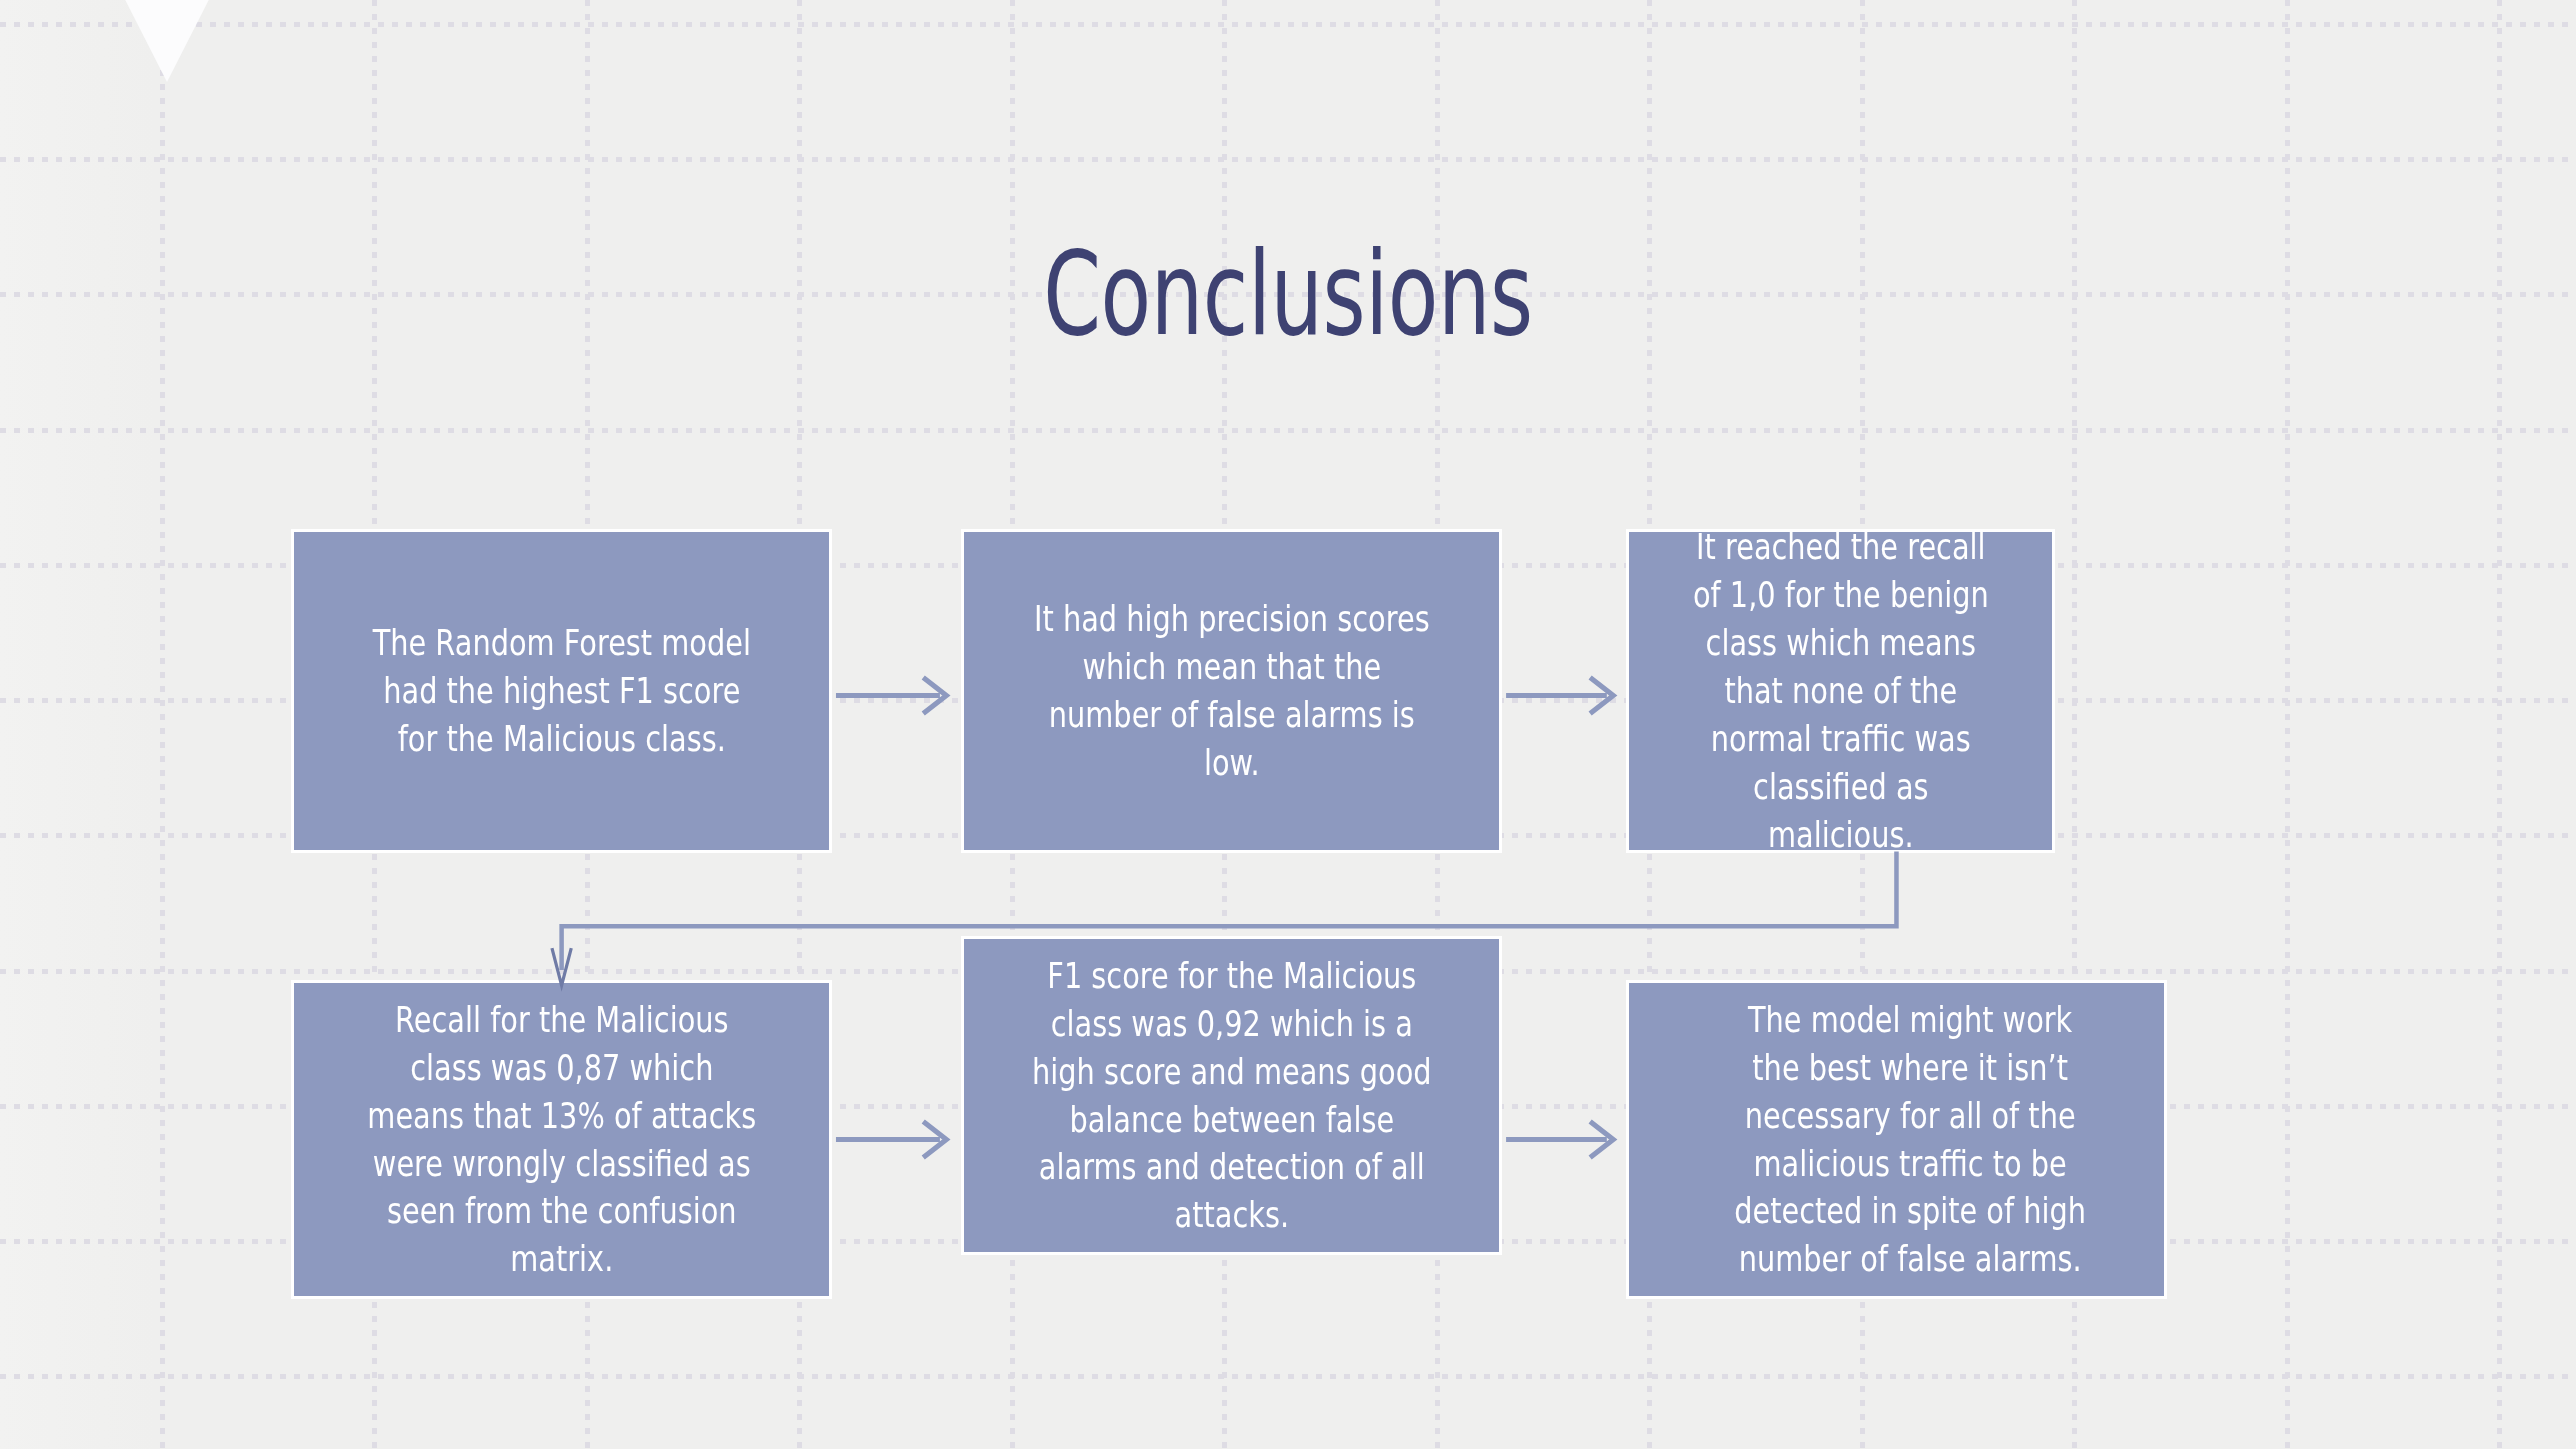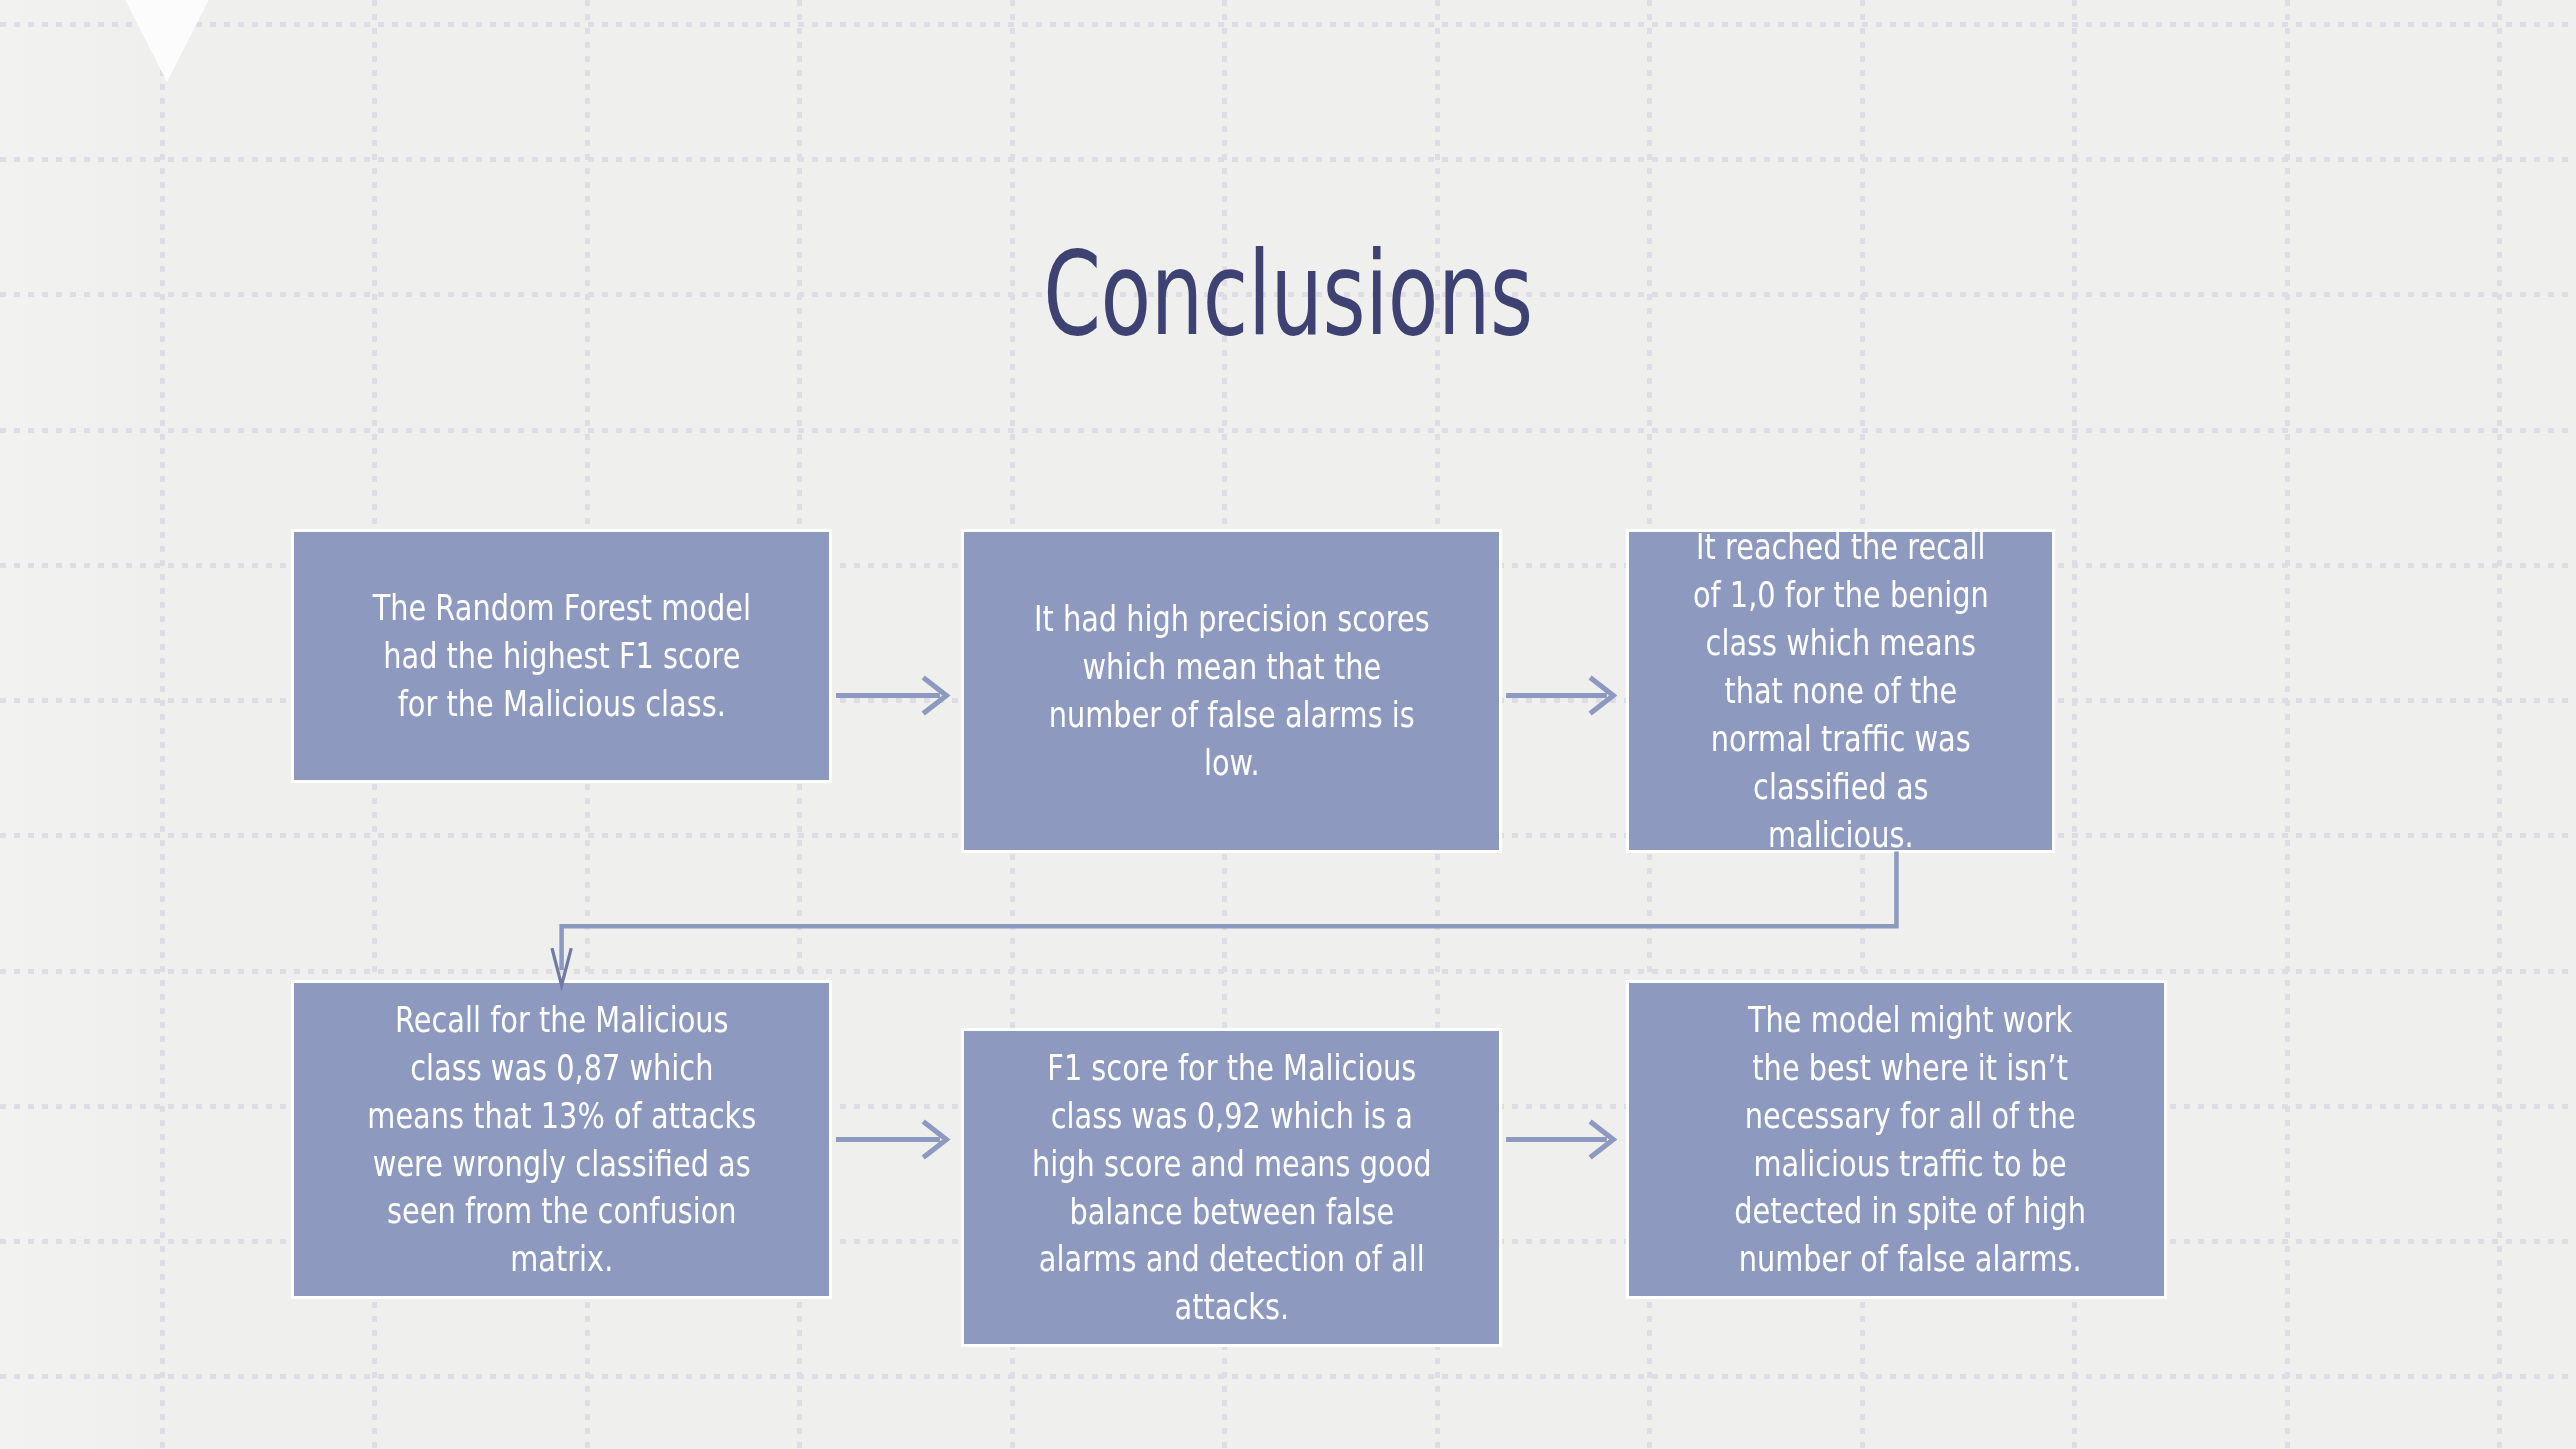--- a/index.html
+++ b/index.html
@@ -98,26 +98,26 @@
     line-height: 1.33;
     text-align: center;
     font-family: "DejaVu Sans", "Liberation Sans", sans-serif;
     transform: scaleX(0.80);
     transform-origin: 50% 50%;
     width: 125%;
     font-weight: 400;
   }
 
   
-  #box-1 { left: 291px;  top: 529px;  width: 541px; height: 254px; }
+  #box-1 { left: 291px;  top: 529px;  width: 541px; height: 324px; }
   #box-2 { left: 961px; top: 529px;  width: 541px; height: 324px; }
   #box-3 { left: 1626px; top: 529px;  width: 429px; height: 324px; }
   
   #box-4 { left: 291px;  top: 980px; width: 541px; height: 319px; }
-  #box-5 { left: 961px; top: 1028px; width: 541px; height: 319px; }
+  #box-5 { left: 961px; top: 936px; width: 541px; height: 319px; }
   #box-6 { left: 1626px; top: 980px; width: 541px; height: 319px; padding-left: 44px; }
 
   
   .connector {
     position: absolute;
     pointer-events: none;
   }
   #arrow-1-2 { left: 832px; top: 657px; width: 135px; height: 77px; }
   #arrow-2-3 { left: 1502px; top: 657px; width: 132px; height: 77px; }
   #arrow-4-5 { left: 832px; top: 1101px; width: 135px; height: 77px; }

